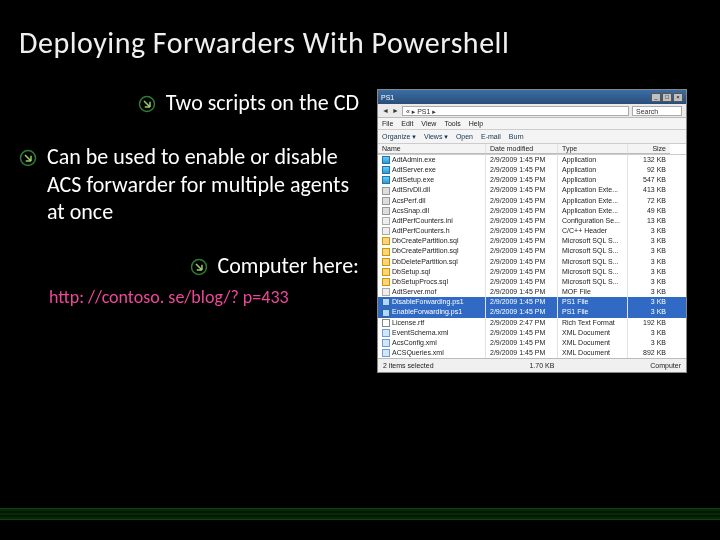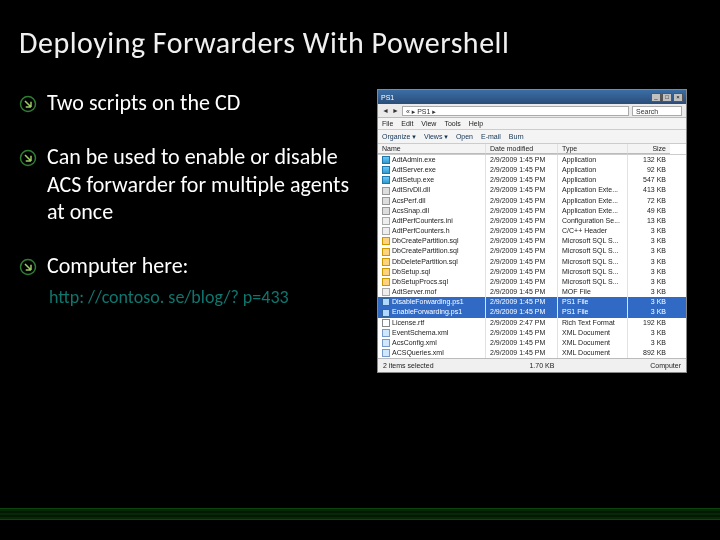--- a/index.html
+++ b/index.html
@@ -28,37 +28,38 @@
     display: flex;
     gap: 18px;
   }
   .bullets {
     width: 340px;
   }
   .bullet {
     display: flex;
     align-items: flex-start;
     margin-bottom: 26px;
+    justify-content: flex-end;
   }
   .bullet .icon {
     flex: 0 0 auto;
     margin-top: 6px;
     margin-right: 10px;
   }
   .bullet-icon-svg circle.outer { fill: none; stroke: #2e7d32; stroke-width: 2; }
   .bullet-icon-svg path.arrow { fill: none; stroke: #9ccc65; stroke-width: 2; }
   .bullet-text {
     font-size: 22px;
     line-height: 1.25;
     color: #fff;
     font-weight: 400;
   }
   .sub-text {
     font-size: 18px;
-    color: #0f766e;
+    color: #ec4899;
     margin-left: 30px;
     margin-top: -20px;
   }
   
   .explorer {
     width: 310px;
     background: #f4f4f4;
     border: 1px solid #888;
     font-size: 7px;
     color: #222;

